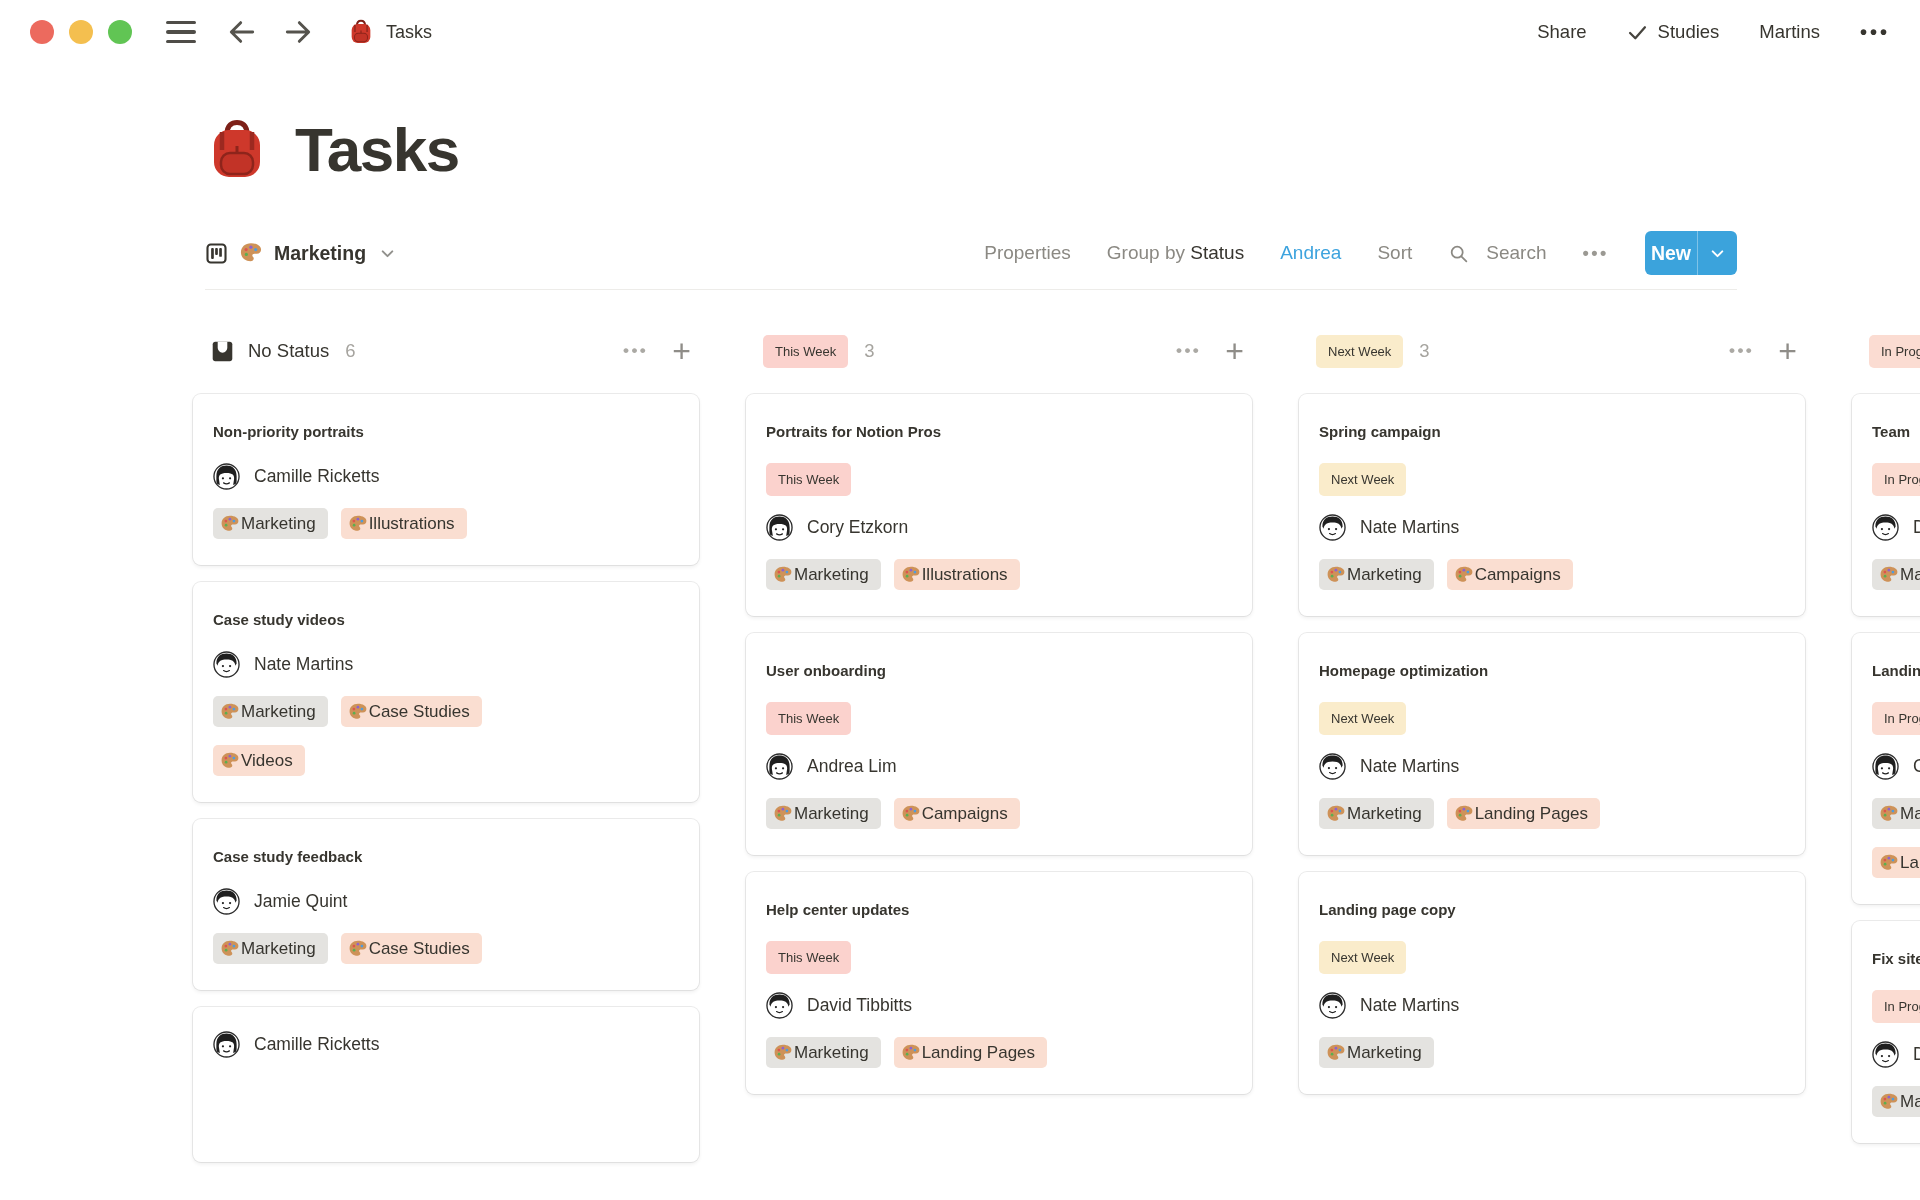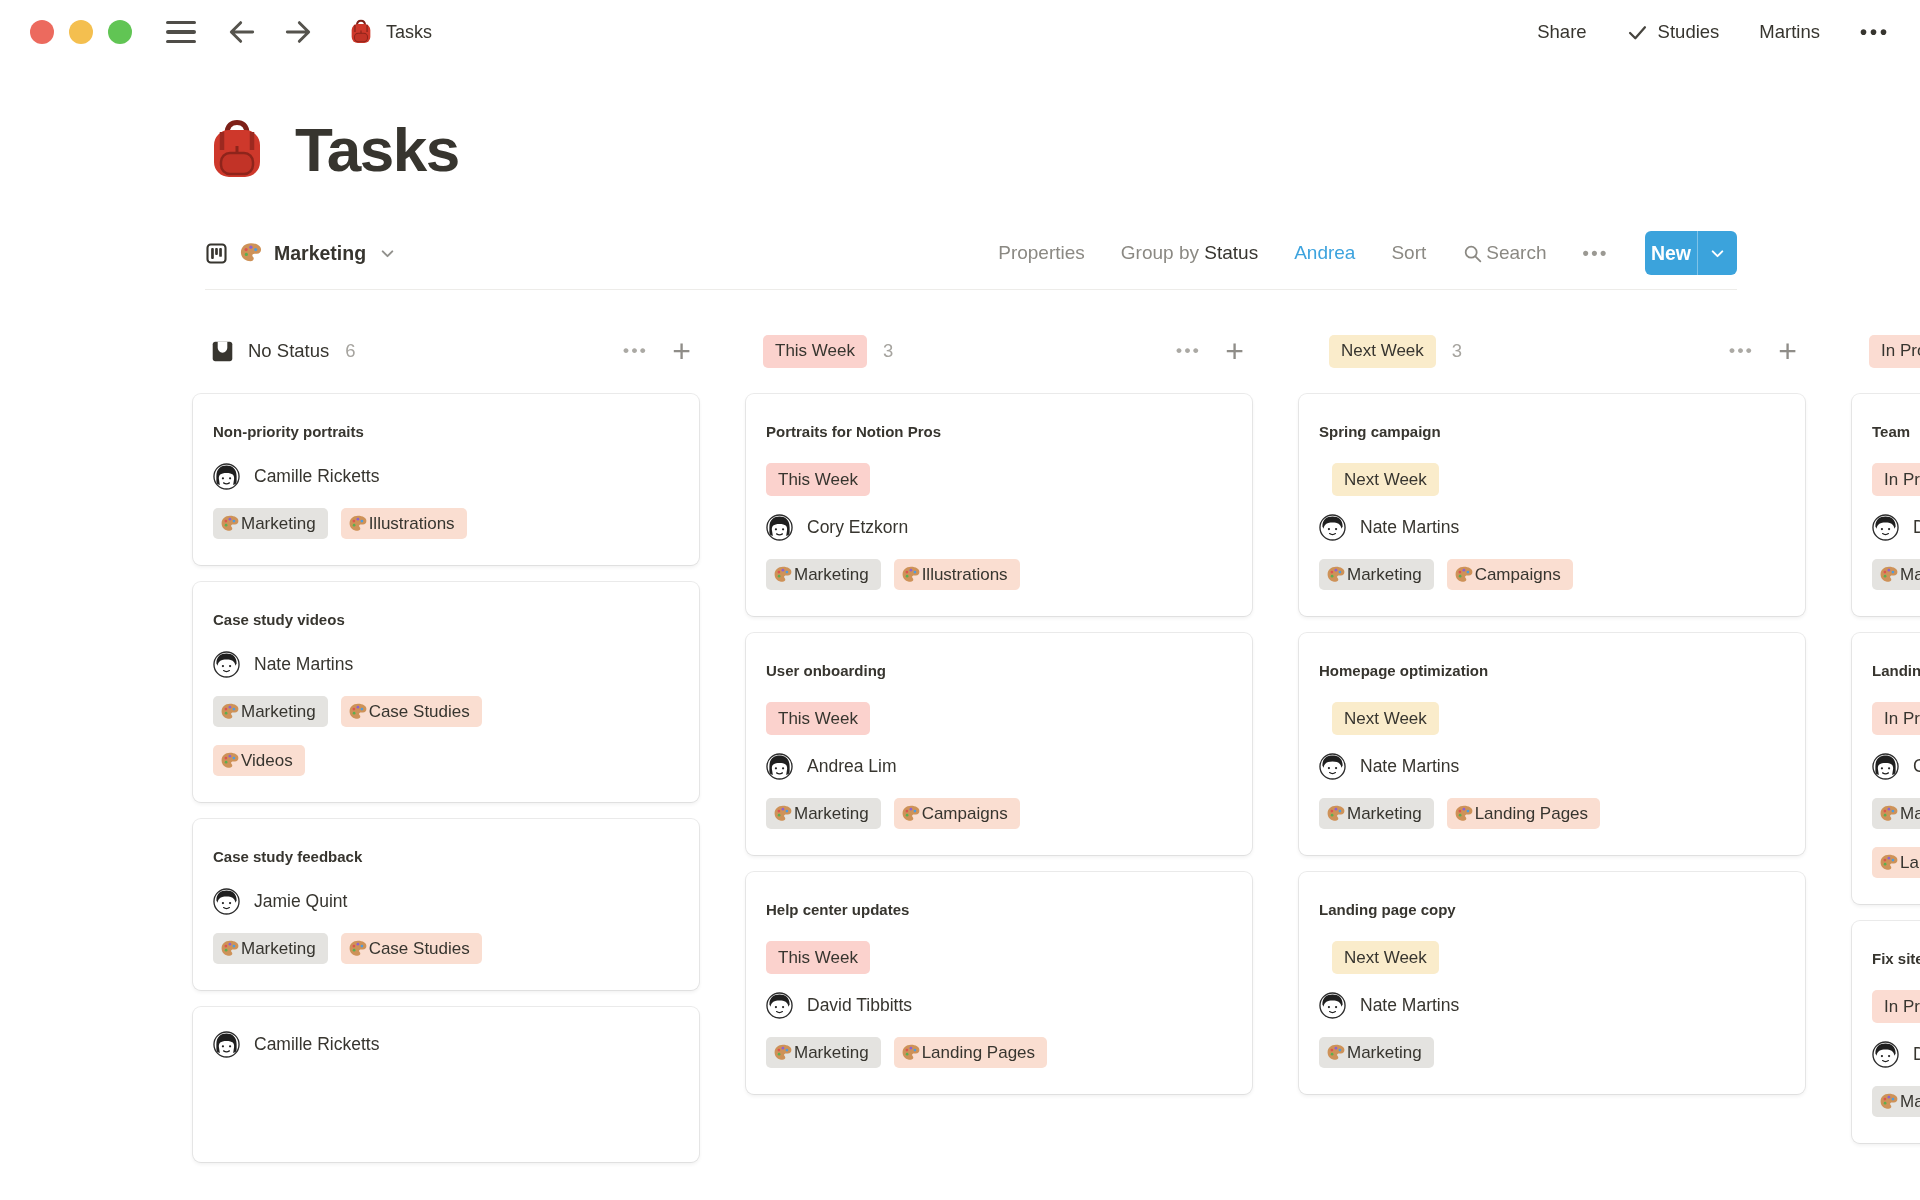--- a/index.html
+++ b/index.html
@@ -32,42 +32,42 @@
     padding-bottom:14px; border-bottom:1px solid #EDECE9; }
   .view-switch { display:flex; align-items:center; gap:11px; font-size:19.5px; font-weight:700; cursor:pointer; }
   .view-switch .board-ic { width:23px; height:23px; }
   .view-switch .pal { width:24px; height:24px; }
   .view-switch .chev { width:17px; height:17px; color:#91908C; margin-left:2px; }
   .view-actions { margin-left:auto; display:flex; align-items:center; gap:36px;
     font-size:19px; color:#8B8983; }
   .va { cursor:pointer; }
   .groupby .gb-val { color:#37352F; }
   .filter-link { color:#3DA3DE; }
-  .search-box { display:flex; align-items:center; gap:3px; }
+  .search-box { display:flex; align-items:center; gap:17px; }
   .search-box .sic { width:21px; height:21px; color:#8B8983; }
   .va-dots { font-size:18px; font-weight:700; letter-spacing:2.5px; color:#9B9993; }
   .new-btn { display:flex; height:44px; background:#3BA3DC; border-radius:6px; color:#fff; overflow:hidden; cursor:pointer; }
   .new-main { display:flex; align-items:center; padding:0 6px; font-size:19.5px; font-weight:700; }
   .new-arrow { width:40px; display:flex; align-items:center; justify-content:center; border-left:1px solid rgba(255,255,255,.35); }
   .new-arrow .chev { width:17px; height:17px; color:#fff; }
 
   
   .board { display:flex; gap:47px; margin:40px 0 0 193px; align-items:flex-start; }
   .column { width:506px; flex:none; }
   .col-head { display:flex; align-items:center; height:42px; padding:0 8px 0 17px; margin-bottom:22px; }
   .col-title { display:flex; align-items:center; gap:13px; font-size:18.5px; font-weight:500; }
   .col-title .inbox-ic { width:25px; height:25px; }
   .count { color:#A6A49F; font-size:18.5px; margin-left:16px; font-weight:400; }
   .col-actions { margin-left:auto; display:flex; align-items:center; gap:24px; }
   .col-dots { color:#ABA9A4; font-size:17px; font-weight:700; letter-spacing:2.5px; cursor:pointer; }
   .col-plus { color:#8F8D88; font-size:32px; font-weight:300; line-height:1; cursor:pointer; }
 
-  .badge { display:inline-flex; align-items:center; height:33px; padding:0 12px; border-radius:5px; font-size:17px; }
+  .badge { display:inline-flex; align-items:center; height:33px; padding:0 12px; border-radius:5px; font-size:13px; }
   .badge.pink   { background:#FBD2CD; }
-  .badge.yellow { background:#FAECCB;margin-left:13px; }
+  .badge.yellow { background:#FAECCB; }
   .badge.salmon { background:#FBDCD2; }
 
   .card { background:#fff; border-radius:8px; padding:24px 20px 26px;
     box-shadow:0 0 0 1px rgba(15,15,15,.08), 0 2px 4px rgba(15,15,15,.07);
     margin-bottom:17px; display:flex; flex-direction:column; gap:18px; cursor:pointer; }
   .card-title { font-size:15px; font-weight:600; line-height:27px; }
   .row { display:flex; align-items:center; }
   .person { gap:14px; font-size:17.5px; }
   .avatar { width:27px; height:27px; flex:none; }
   .tags { gap:13px; flex-wrap:wrap; }

